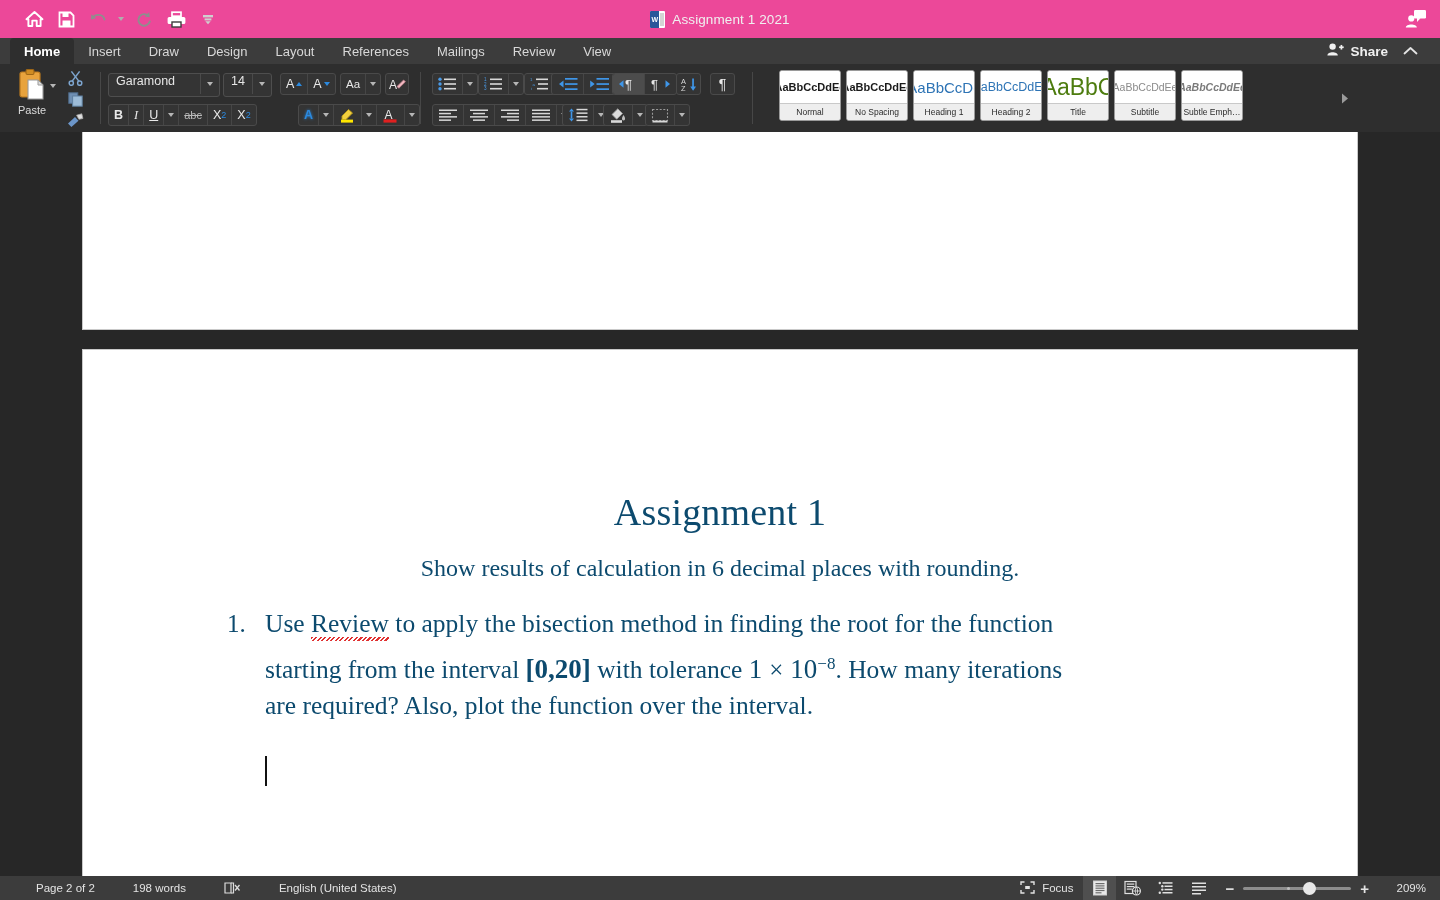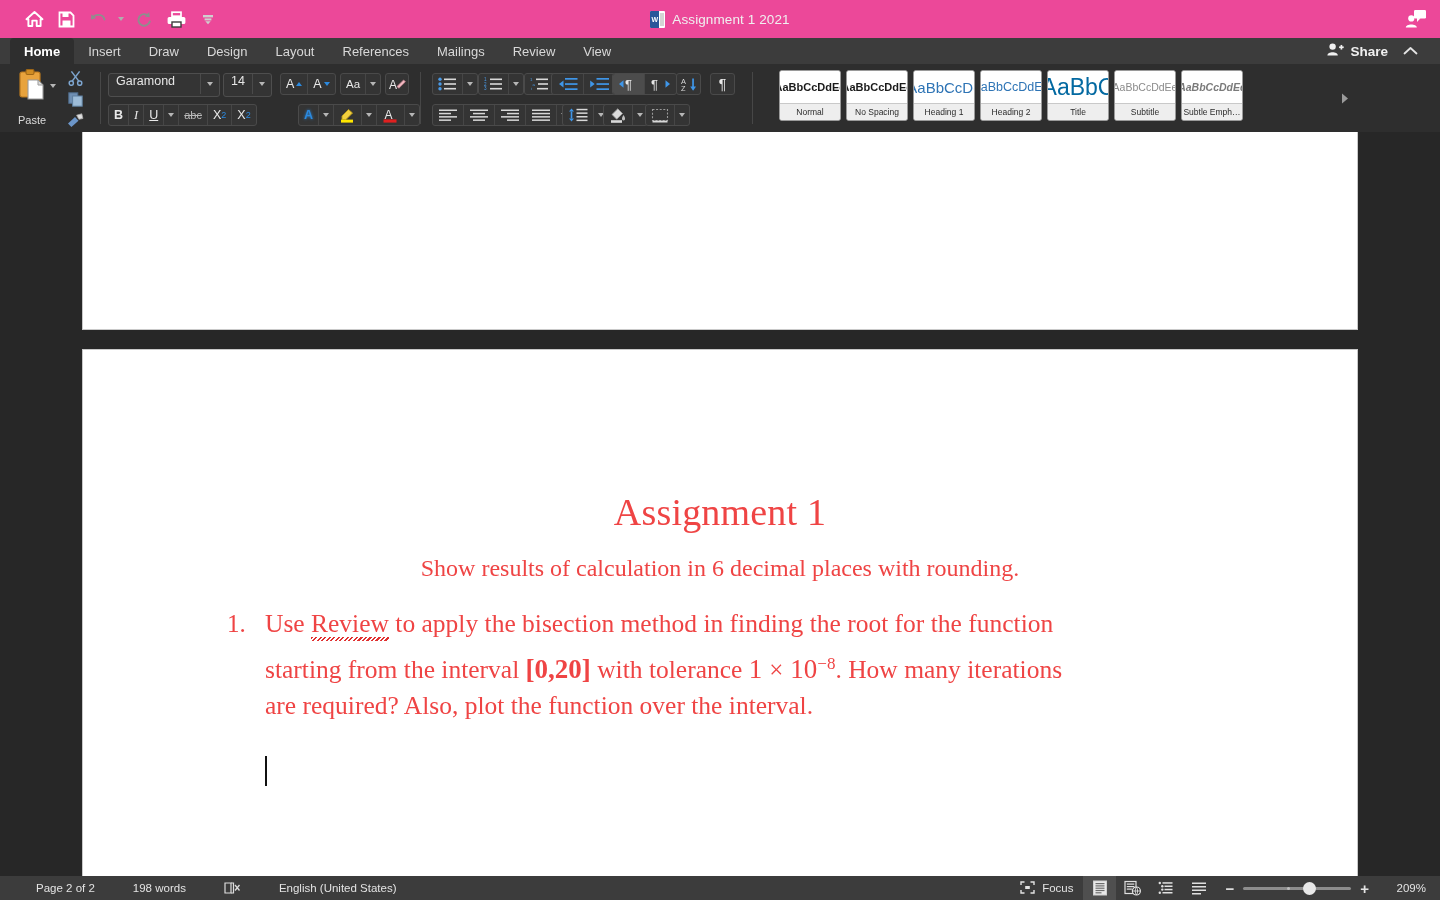--- a/index.html
+++ b/index.html
@@ -36,21 +36,21 @@
   .tab.active{background:#2e2e2e;color:#ffffff;font-weight:bold;border-radius:4px 4px 0 0;}
   .share{position:absolute;right:52px;top:0;height:26px;display:flex;align-items:center;gap:6px;color:#f0f0f0;font-size:13.5px;font-weight:bold;}
   .ribbon-collapse{position:absolute;right:22px;top:0;height:26px;display:flex;align-items:center;}
 
   
   .ribbon{position:absolute;left:0;top:64px;width:1440px;height:68px;background:#2e2e2e;border-bottom:1px solid #1f1f1f;}
   .sep{position:absolute;top:8px;width:1px;height:52px;background:#474747;}
 
   
   .paste{position:absolute;left:10px;top:4px;width:44px;display:flex;flex-direction:column;align-items:center;}
-  .paste .lbl{color:#dcdcdc;font-size:11px;margin-top:12px;}
+  .paste .lbl{color:#dcdcdc;font-size:11px;margin-top:2px;}
   .paste-caret{position:absolute;left:50px;top:24px;}
   .clipcol{position:absolute;left:62px;top:5px;width:26px;display:flex;flex-direction:column;align-items:center;gap:3px;}
   .clipcol > div{height:18px;display:flex;align-items:center;justify-content:center;}
 
   
   .fontbox{position:absolute;border:1px solid #4e4e4e;background:#343434;border-radius:3px;height:22px;display:flex;align-items:flex-start;}
   .fontbox .val{color:#e6e6e6;font-size:12.5px;padding-left:7px;flex:1;white-space:nowrap;overflow:hidden;}
   .fontbox .dd{width:18px;height:20px;border-left:1px solid #4a4a4a;display:flex;align-items:center;justify-content:center;}
   .cbtn{position:absolute;height:22px;min-width:22px;border-radius:3px;background:#343434;border:1px solid #4a4a4a;display:flex;align-items:center;justify-content:center;color:#e9e9e9;font-size:12.5px;box-sizing:border-box;}
   .grp{position:absolute;display:flex;align-items:center;background:#343434;border:1px solid #4a4a4a;border-radius:3px;height:22px;box-sizing:border-box;overflow:hidden;}
@@ -70,21 +70,21 @@
   .sp-ico{width:28px;height:26px;background:#f4f4f4;border:1px solid #b0b0b0;border-radius:2px;position:relative;}
   .sp-ico:before{content:"";position:absolute;left:0;top:0;right:0;height:6px;background:#dcdcdc;border-bottom:1px solid #bdbdbd;}
   .sp-ico:after{content:"¶";position:absolute;right:-3px;bottom:-4px;width:16px;height:16px;border-radius:50%;background:#1b7fd4;color:#fff;font-size:11px;line-height:16px;text-align:center;}
   .stylespane .lbl{color:#dcdcdc;font-size:10.5px;text-align:center;line-height:11.5px;margin-top:3px;}
 
   
   .canvas{position:absolute;left:0;top:132px;width:1440px;height:744px;background:#272727;overflow:hidden;}
   .page{position:absolute;left:83px;width:1274px;background:#ffffff;box-shadow:0 0 0 1px #c9c9c9;}
   .page1{top:0;height:197px;}
   .page2{top:218px;height:526px;}
-  .doc{position:absolute;left:0;top:0;width:100%;color:#ef4444;font-family:"Liberation Serif", serif;}
+  .doc{position:absolute;left:0;top:0;width:100%;color:#0c4a6e;font-family:"Liberation Serif", serif;}
   .doc h1{margin:0;text-align:center;font-weight:normal;font-size:38px;line-height:44px;letter-spacing:.2px;}
   .doc .lead{margin:0;text-align:center;font-size:24px;line-height:32px;}
   .olist{position:absolute;left:182px;top:0;width:940px;}
   .oitem{position:relative;font-size:25.5px;line-height:36px;}
   .onum{position:absolute;left:-38px;top:0;font-size:25px;}
   .eq{font-family:"Liberation Serif", serif;font-style:italic;font-size:27px;line-height:40px;}
   .eq .up{font-style:normal;}
   sup{font-size:.62em;vertical-align:super;line-height:0;}
   .spell{border-bottom:2px dotted transparent;position:relative;}
   .spell:after{content:"";position:absolute;left:0;right:0;bottom:-3px;height:4px;
@@ -537,21 +537,21 @@
         <div class="nm">Heading 1</div>
       </div>
       <div class="stile">
         <div class="prev">
             <span style="color:#2e74b5;font-size:12.5px;">AaBbCcDdEe</span>
           </div>
         <div class="nm">Heading 2</div>
       </div>
       <div class="stile">
         <div class="prev">
-            <span style="color:#0369a1;font-size:23px;">AaBbC</span>
+            <span style="color:#4d7c0f;font-size:23px;">AaBbC</span>
           </div>
         <div class="nm">Title</div>
       </div>
       <div class="stile">
         <div class="prev">
             <span style="color:#8a8a8a;font-size:10.5px;">AaBbCcDdEe</span>
           </div>
         <div class="nm">Subtitle</div>
       </div>
       <div class="stile">

